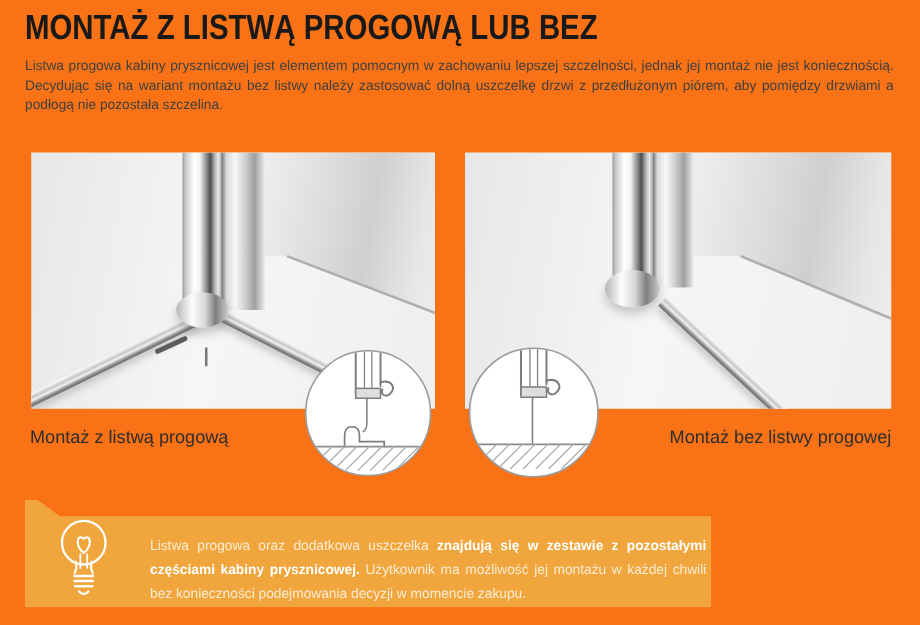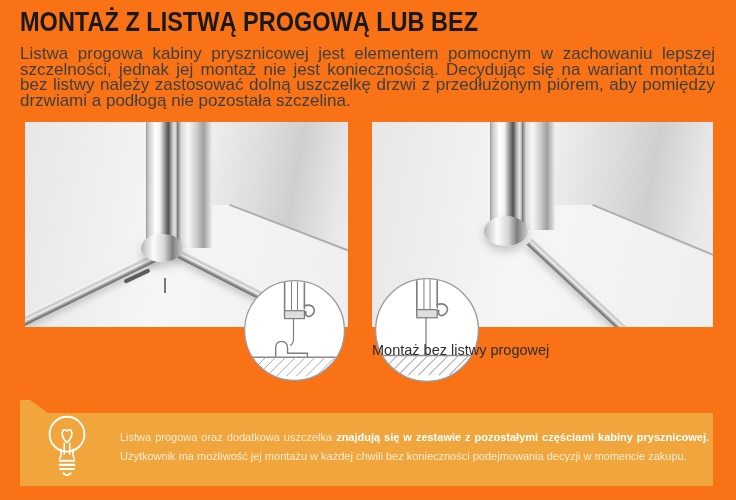--- a/index.html
+++ b/index.html
@@ -2,21 +2,21 @@
 <html><head>
 <meta charset="utf-8">
 <style>
   * { margin:0; padding:0; box-sizing:border-box; }
   html,body { width:736px; height:500px; background:#fff; font-family:"Liberation Sans", sans-serif; }
   .page { position:relative; width:736px; height:500px; overflow:hidden; background:#f97316; }
 
   
   .title { position:absolute; left:20px; top:6px; font-size:28px; font-weight:700; color:#191919;
            transform:scaleX(.84); transform-origin:0 50%; white-space:nowrap; letter-spacing:0; }
-  .intro { position:absolute; left:20px; top:46px; width:695px; font-size:17px; line-height:15.5px;
+  .intro { position:absolute; left:20px; top:46px; width:695px; font-size:11px; line-height:15.5px;
            color:#3f3f3f; text-align:justify; }
 
   
   .photo { position:absolute; top:122px; height:205px; overflow:hidden;
            background:linear-gradient(100deg,#e7e7e7 0%,#f6f6f6 45%,#efefef 100%); }
   .photo-left  { left:25px;  width:323px; }
   .photo-right { left:372px; width:341px; }
   .ph-wall { position:absolute; top:0; background:linear-gradient(100deg,#efefef 0%,#dcdcdc 35%,#cfcfcf 55%,#e6e6e6 80%,#f0f0f0 100%); }
   .photo-left  .ph-wall { left:185px; width:138px; height:205px;
       clip-path:polygon(0 0,100% 0,100% 63%,14.5% 40.5%,0 40.5%); }
@@ -52,24 +52,24 @@
 
   
   .inset { position:absolute; }
   .inset-left  { left:243px; top:279px; width:103px; height:103px; }
   .inset-right { left:374px; top:277px; width:106px; height:106px; }
   .inset svg { width:100%; height:100%; display:block; }
 
   
   .caption { position:absolute; top:342px; font-size:14.5px; color:#2d2d2d; }
   .caption-left  { left:24px; }
-  .caption-right { left:372px; width:341px; text-align:left; }
+  .caption-right { left:372px; width:341px; text-align:right; }
 
   
-  .note { position:absolute; left:20px; top:400px; width:693px; height:86px;
+  .note { position:absolute; left:20px; top:400px; width:549px; height:86px;
           clip-path:polygon(0 0,10px 0,28px 13px,100% 13px,100% 100%,0 100%);padding-left:40px; }
   .bulb { position:absolute; left:22px; top:14px; width:50px; height:66px; }
   .note-text { position:absolute; left:100px; top:28px; right:4px; font-size:11px; line-height:19px;
                color:rgba(255,255,255,.78); text-align:justify; }
   .note-text strong { color:#ffffff; font-weight:700; }
 </style>
 </head>
 <body>
 
 <div class="page">
@@ -152,20 +152,21 @@
             <path d="M44,96 L63,77"></path>
             <path d="M54,96 L73,77"></path>
           <path d="M64,96 L83,77"></path>
             <path d="M74,96 L93,77"></path>
             <path d="M84,96 L101,79"></path>
         </g>
       </g>
     </svg>
   </div>
 
+  <div class="caption caption-left">Montaż z listwą progową</div>
   <div class="caption caption-right">Montaż bez listwy progowej</div>
 
   <div class="note" style="background:#f0a63c;">
     <svg class="bulb" viewBox="0 0 52 72" fill="none" stroke="#ffffff" stroke-width="2" stroke-linecap="round">
       <circle cx="26" cy="22" r="19"></circle>
       <path d="M26,31 C18,24.5 20,13.5 26,18.5 C32,13.5 34,24.5 26,31 Z" stroke-width="1.8"></path>
       <path d="M23,32 L23,44 M29,32 L29,44" stroke-width="1.6"></path>
       <path d="M19,38.5 q1.5,6.5 -1,10 M33,38.5 q-1.5,6.5 1,10" stroke-width="1.8"></path>
       <path d="M18,51 h16 M18,55.5 h16 M18.5,60 h15" stroke-width="2.2"></path>
       <path d="M22,64.5 q4,4.5 8,0" stroke-width="2"></path>

